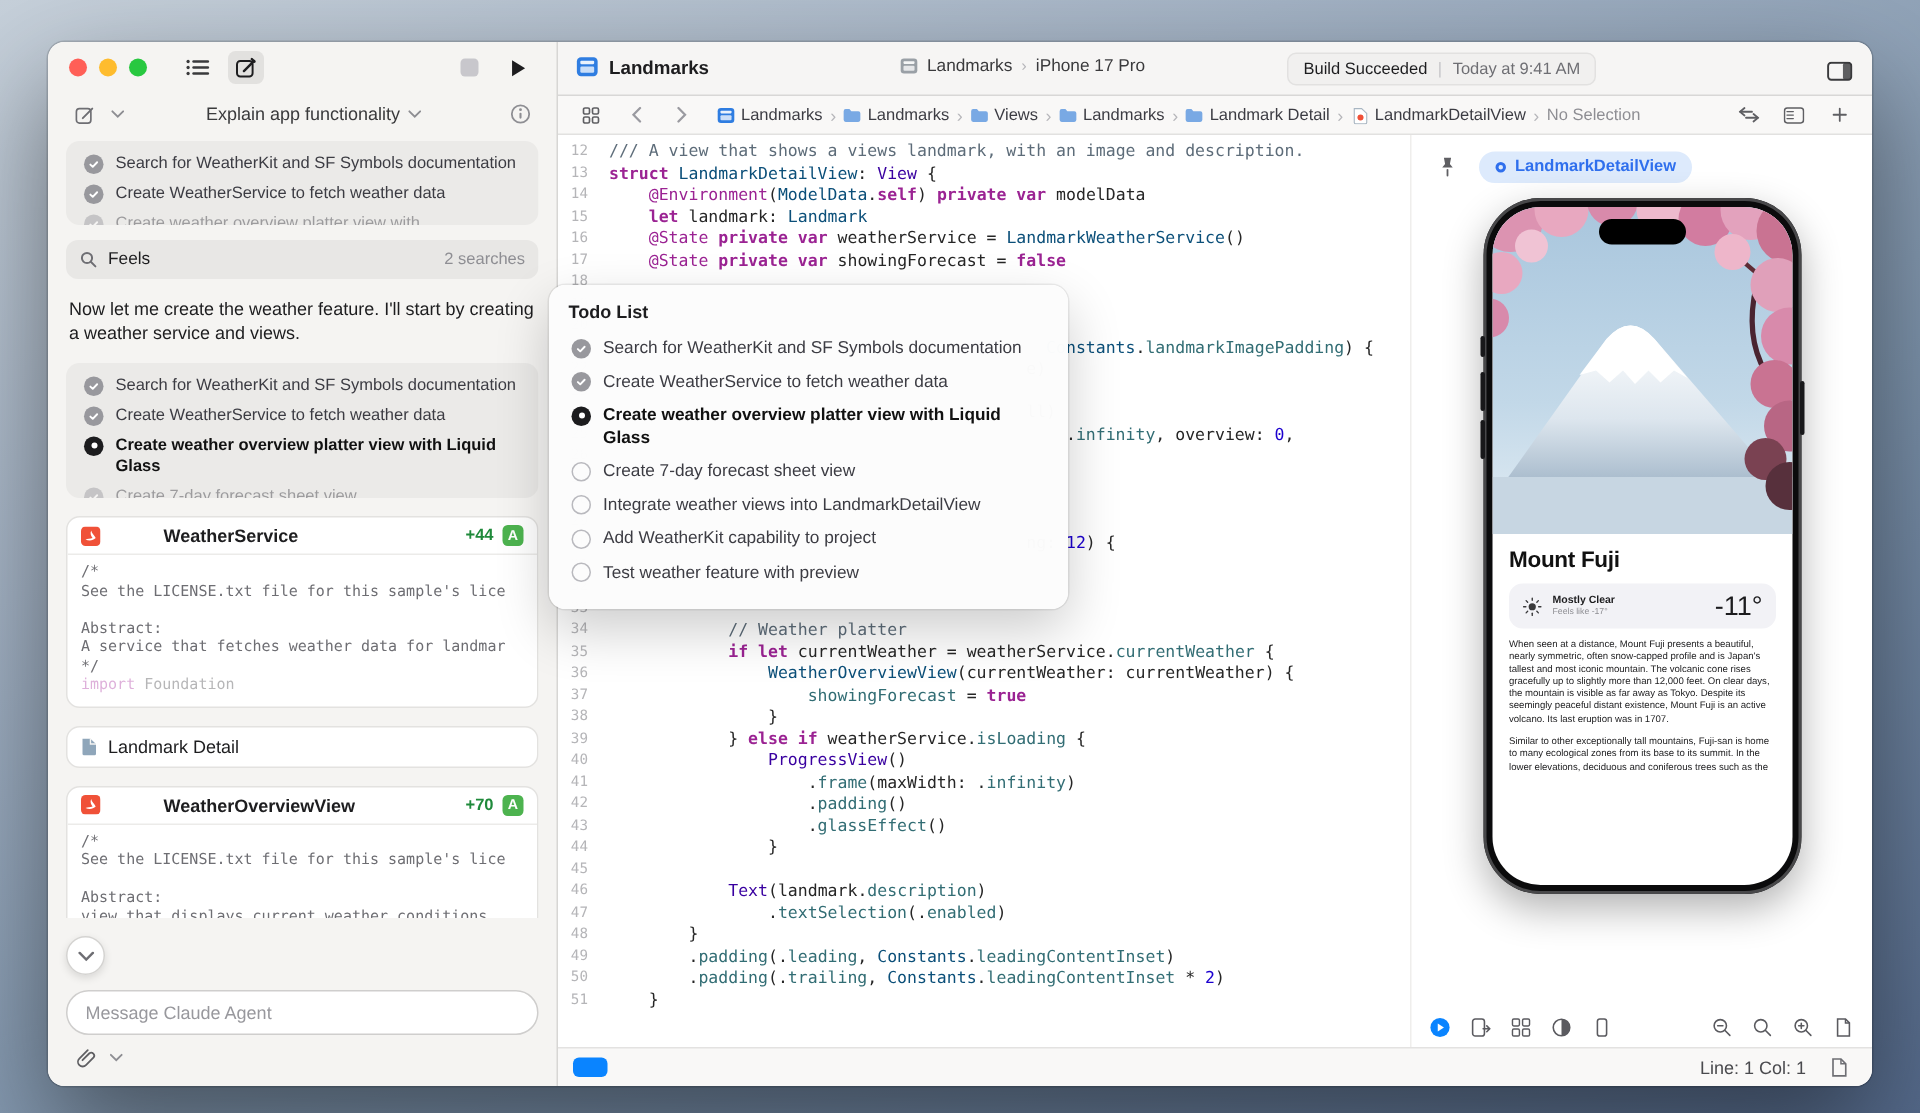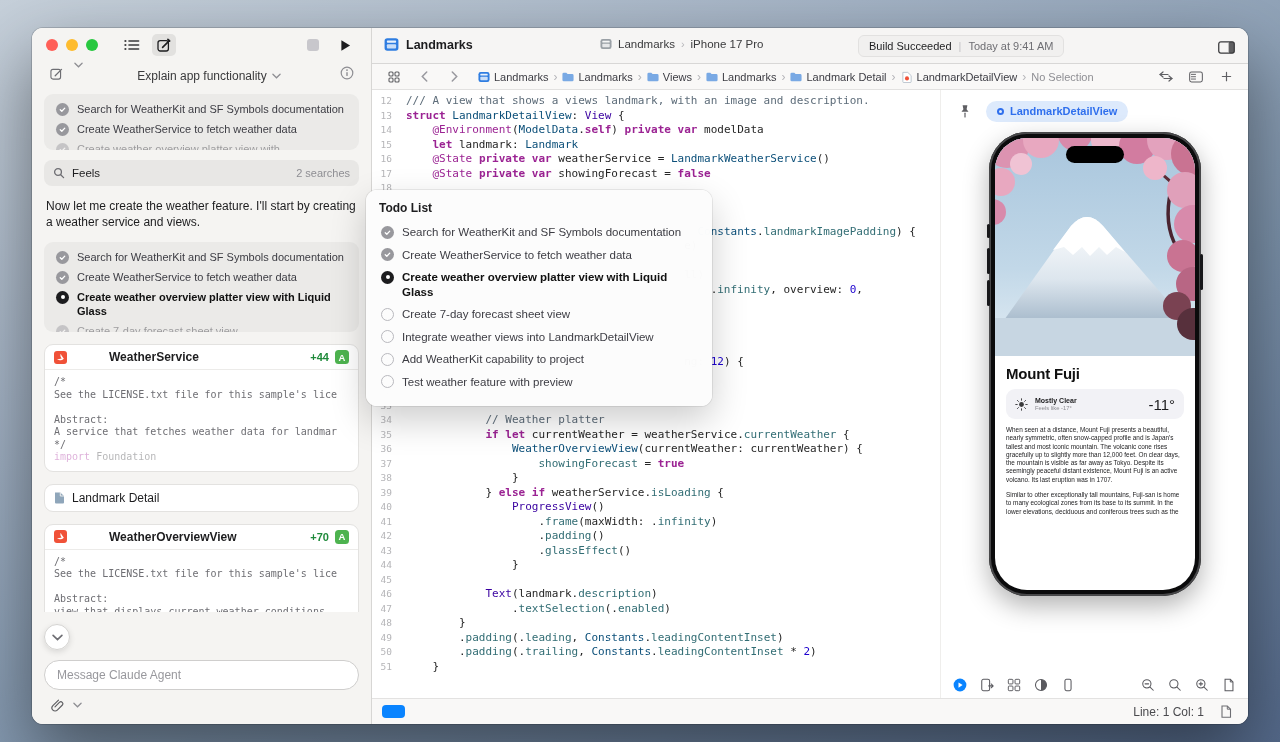--- a/index.html
+++ b/index.html
@@ -19,21 +19,21 @@
   .lp { position:absolute; left:0; top:0; width:340px; height:100%;
     background:#f5f4f2; border-right:1px solid #d7d6d4; }
   .lp-toolbar { display:flex; align-items:center; gap:8px; height:34px; padding:0 14px; }
   .tl { width:12px; height:12px; border-radius:50%; display:inline-block; flex:none; }
   .tl-r{background:#ff5f57} .tl-y{background:#febc2e} .tl-g{background:#28c840}
   .ibtn { display:grid; place-items:center; width:24px; height:22px; border-radius:5px; color:#3a3a3c; flex:none; }
   .ibtn.sel { background:#e2e1df; }
   .stop-sq { width:12px; height:12px; background:#c8c7cc; border-radius:3px; display:block; }
   .lp-toolbar .ml { margin-left:14px; }
 
-  .lp-header { display:flex; height:28px; padding:0 12px; gap:6px; }
+  .lp-header { display:flex; align-items:center; height:28px; padding:0 12px; gap:6px; }
   .prompt { flex:1; display:flex; align-items:center; justify-content:center; gap:5px;
     font-size:12px; color:#3a3a3c; }
   .chev { width:9px; height:6px; }
 
   .lp-chat { position:absolute; left:12px; right:12px; top:66px; bottom:112px; overflow:hidden; }
 
   .todo-card { background:#ebeae8; border-radius:9px; padding:5px 4px; overflow:hidden; }
   .todo-card.clip1 { height:56px; }
   .todo-card.clip2 { height:90px; margin-top:12px; }
   .todo-row { display:flex; gap:8px; align-items:flex-start; padding:3px 8px;
@@ -133,21 +133,21 @@
   .photo { width:100%; height:218px; }
   .island { position:absolute; top:8px; left:50%; transform:translateX(-50%);
     width:58px; height:17px; background:#000; border-radius:9px; }
   .ph-body { padding:0 11px; }
   .ph-body h2 { margin-top:9px; font-size:15px; letter-spacing:-.2px; color:#111; }
   .wchip { margin-top:7px; height:30px; background:#f2f2f6; border-radius:9px;
     display:flex; align-items:center; gap:7px; padding:0 9px; }
   .wc-col { display:flex; flex-direction:column; line-height:1.15; }
   .wc-col b { font-size:7px; color:#1c1c1e; font-style:normal; }
   .wc-col i { font-size:5.8px; color:#8e8e93; font-style:normal; }
-  .wtemp { margin-left:auto; font-size:15px; font-weight:300; color:#1c1c1e; }
+  .wtemp { margin-left:auto; font-size:18px; font-weight:300; color:#1c1c1e; }
   .ppara { margin-top:7px; font-size:6.4px; line-height:8.3px; color:#1c1c1e; }
 
   .canvas-tools { position:absolute; bottom:6px; left:12px; right:12px;
     display:flex; align-items:center; gap:13px; }
   .ct-ic svg { width:14px; height:14px; }
 
   .statusbar { position:absolute; left:0; right:0; bottom:0; height:26px; background:#f9f8f7;
     border-top:1px solid #e3e2e1; display:flex; align-items:center; padding:0 10px; gap:10px; }
   .act-pill { width:23px; height:13px; background:#0a84ff; border-radius:4px; display:block; }
   .linecol { font-size:12px; color:#4a4a4e; }

